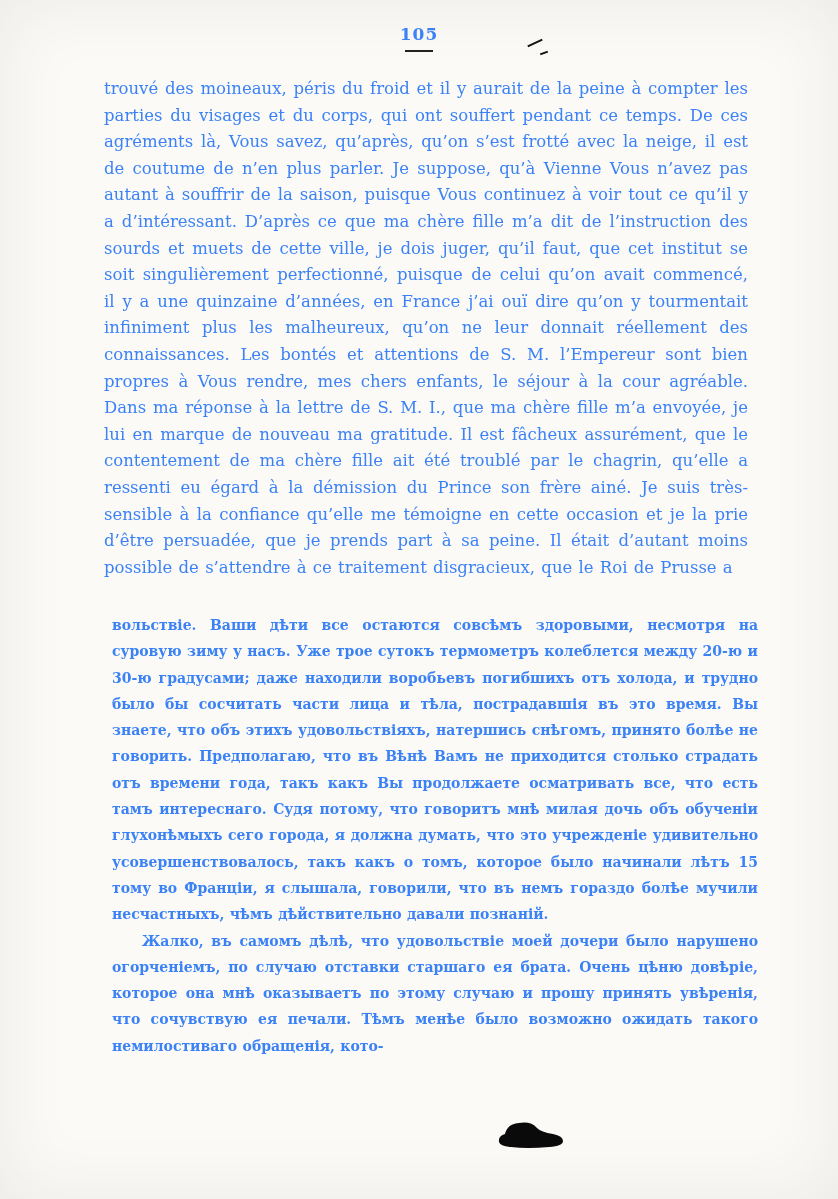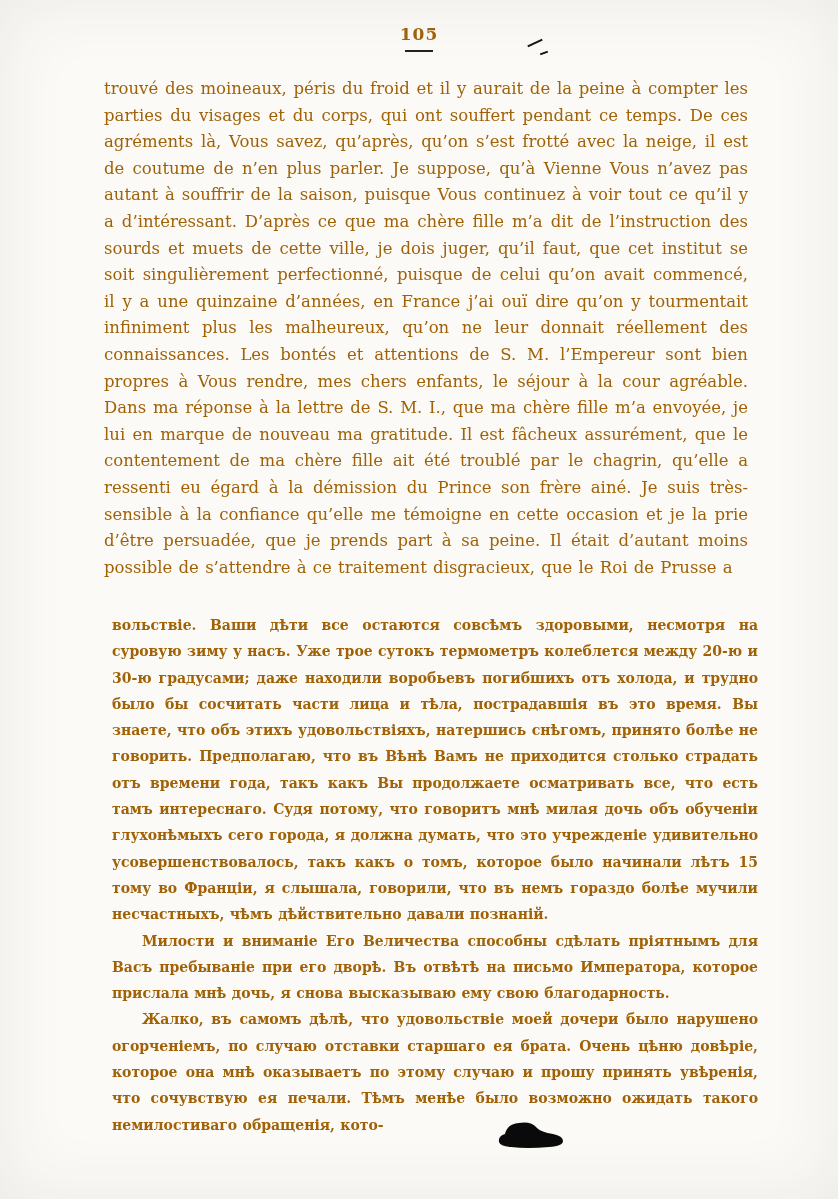--- a/index.html
+++ b/index.html
@@ -8,21 +8,21 @@
     background: #e9e7e2;
   }
   .page {
     position: relative;
     width: 838px;
     height: 1199px;
     margin: 0 auto;
     background: #fbfaf7;
     box-shadow: inset 0 0 70px rgba(60,55,45,0.08);
     font-family: "DejaVu Serif", "Liberation Serif", serif;
-    color: #a16207;
+    color: #3b82f6;
     overflow: hidden;
   }
   .page-number {
     position: absolute;
     top: 24px;
     left: 0;
     width: 100%;
     text-align: center;
     font-size: 17px;
     font-weight: bold;
@@ -103,21 +103,20 @@
 
   <div class="pen-mark-1"></div>
   <div class="pen-mark-2"></div>
 
   <div class="main-text">
     <p>trouvé des moineaux, péris du froid et il y aurait de la peine à compter les parties du visages et du corps, qui ont souffert pendant ce temps. De ces agréments là, Vous savez, qu’après, qu’on s’est frotté avec la neige, il est de coutume de n’en plus parler. Je suppose, qu’à Vienne Vous n’avez pas autant à souffrir de la saison, puisque Vous continuez à voir tout ce qu’il y a d’intéressant. D’après ce que ma chère fille m’a dit de l’instruction des sourds et muets de cette ville, je dois juger, qu’il faut, que cet institut se soit singulièrement perfectionné, puisque de celui qu’on avait commencé, il y a une quinzaine d’années, en France j’ai ouï dire qu’on y tourmentait infiniment plus les malheureux, qu’on ne leur donnait réellement des connaissances. Les bontés et attentions de S. M. l’Empereur sont bien propres à Vous rendre, mes chers enfants, le séjour à la cour agréable. Dans ma réponse à la lettre de S. M. I., que ma chère fille m’a envoyée, je lui en marque de nouveau ma gratitude. Il est fâcheux assurément, que le contentement de ma chère fille ait été troublé par le chagrin, qu’elle a ressenti eu égard à la démission du Prince son frère ainé. Je suis très-sensible à la confiance qu’elle me témoigne en cette occasion et je la prie d’être persuadée, que je prends part à sa peine. Il était d’autant moins possible de s’attendre à ce traitement disgracieux, que le Roi de Prusse a</p>
   </div>
 
   <div class="footnotes">
     <p>вольствіе. Ваши дѣти все остаются совсѣмъ здоровыми, несмотря на суровую зиму у насъ. Уже трое сутокъ термометръ колеблется между 20-ю и 30-ю градусами; даже находили воробьевъ погибшихъ отъ холода, и трудно было бы сосчитать части лица и тѣла, пострадавшія въ это время. Вы знаете, что объ этихъ удовольствіяхъ, натершись снѣгомъ, принято болѣе не говорить. Предполагаю, что въ Вѣнѣ Вамъ не приходится столько страдать отъ времени года, такъ какъ Вы продолжаете осматривать все, что есть тамъ интереснаго. Судя потому, что говоритъ мнѣ милая дочь объ обученіи глухонѣмыхъ сего города, я должна думать, что это учрежденіе удивительно усовершенствовалось, такъ какъ о томъ, которое было начинали лѣтъ 15 тому во Франціи, я слышала, говорили, что въ немъ гораздо болѣе мучили несчастныхъ, чѣмъ дѣйствительно давали познаній.</p>
-    <p class="indented">Милости и вниманіе Его Величества способны сдѣлать пріятнымъ для Васъ пребываніе при его дворѣ. Въ отвѣтѣ на письмо Императора, которое прислала мнѣ дочь, я снова высказываю ему свою благодарность.</p>
     <p class="indented">Жалко, въ самомъ дѣлѣ, что удовольствіе моей дочери было нарушено огорченіемъ, по случаю отставки старшаго ея брата. Очень цѣню довѣріе, которое она мнѣ оказываетъ по этому случаю и прошу принять увѣренія, что сочувствую ея печали. Тѣмъ менѣе было возможно ожидать такого немилостиваго обращенія, кото-</p>
   </div>
 
   <div class="ink-blot">
     <svg width="68" height="30" viewBox="0 0 68 30" aria-hidden="true">
       <path d="M2 22 Q1 16 8 14 Q10 4 22 3 Q34 1 40 8 Q44 12 56 14 Q66 16 66 21 Q66 26 52 27 Q30 29 14 27 Q3 26 2 22 Z" fill="#0a0a0a"></path>
     </svg>
   </div>
 
 </div>

